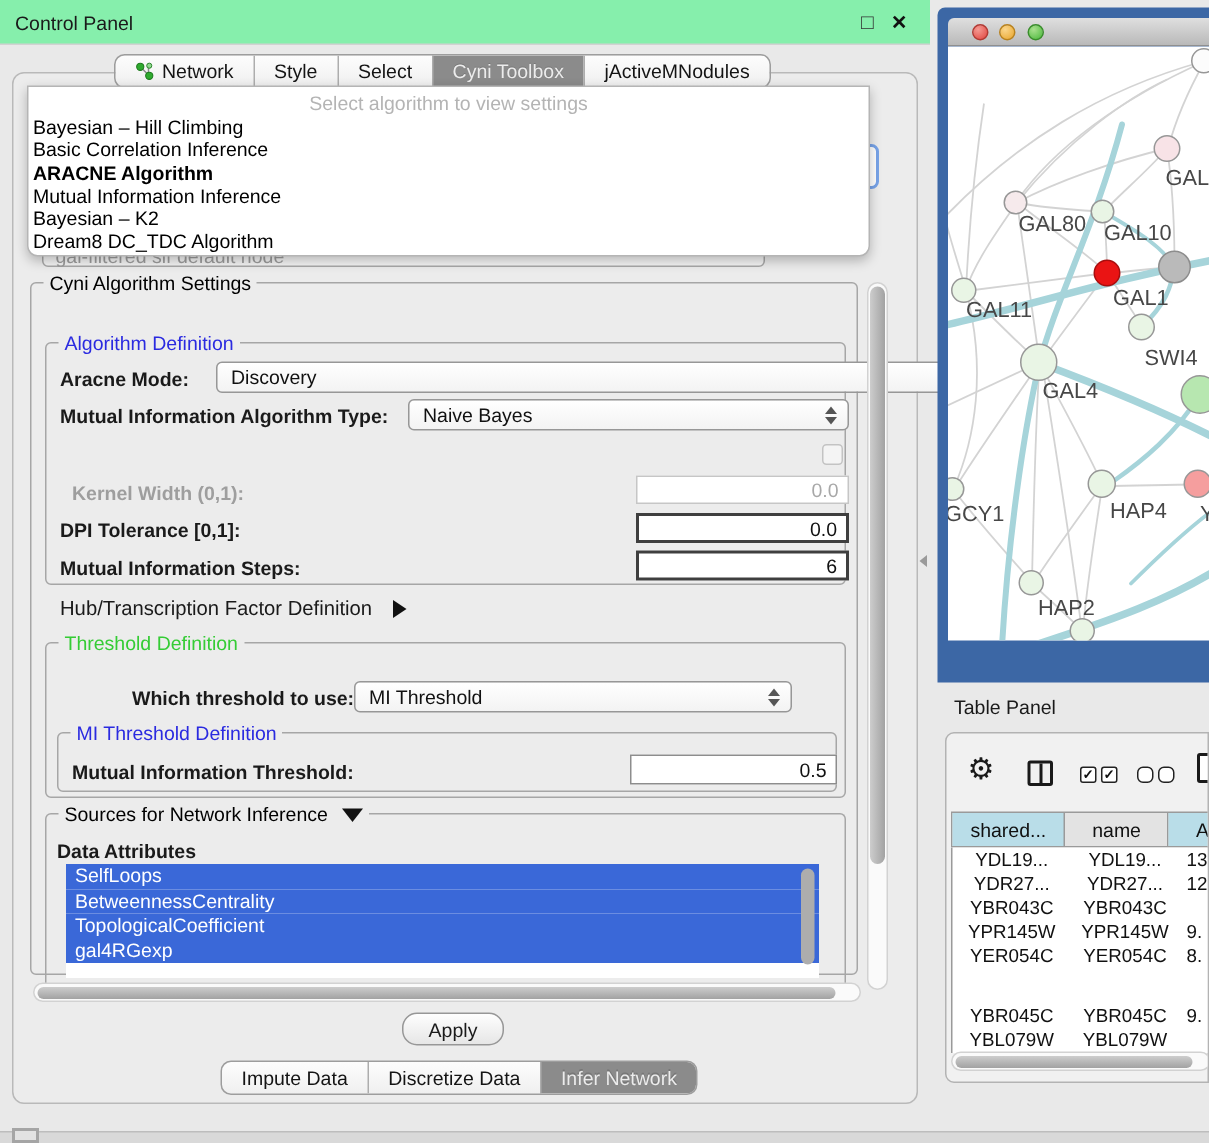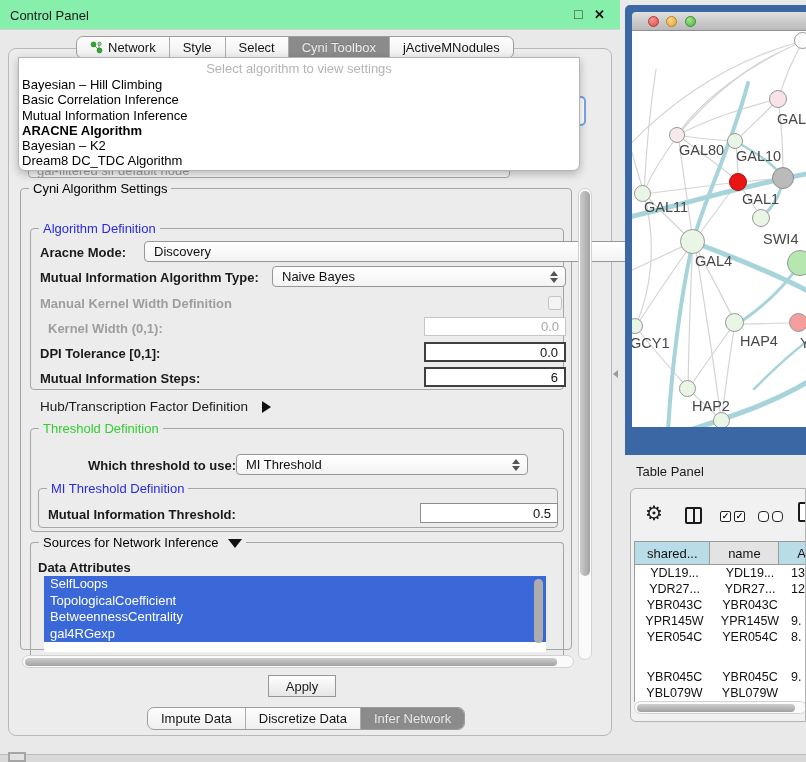--- a/index.html
+++ b/index.html
@@ -103,22 +103,22 @@
 
   <div class="abs" style="left:28px;top:160px;width:482px;height:18px;background:#f6f6f6;border:1px solid #a8a8a8;border-radius:4px;z-index:5;">
     <span class="lbl gray" style="position:absolute;left:8px;top:2px;">gal-filtered sif default node</span>
   </div>
 
   <div class="abs popup" style="left:18px;top:57px;width:562px;height:114px;z-index:50;">
     <div class="lbl" style="text-align:center;color:#b4b4b4;padding-top:3px;">Select algorithm to view settings</div>
     <div style="padding-top:1px;">
       <div class="popup-item">Bayesian – Hill Climbing</div>
       <div class="popup-item">Basic Correlation Inference</div>
+      <div class="popup-item bold">ARACNE Algorithm</div>
       <div class="popup-item">Mutual Information Inference</div>
-      <div class="popup-item bold">ARACNE Algorithm</div>
       <div class="popup-item">Bayesian – K2</div>
       <div class="popup-item">Dream8 DC_TDC Algorithm</div>
     </div>
   </div>
 
   <div class="abs group" style="left:20px;top:188px;width:552px;height:462px;">
     <span class="legend">Cyni Algorithm Settings</span>
   </div>
 
   <div class="abs group" style="left:30px;top:228px;width:534px;height:162px;">
@@ -127,21 +127,20 @@
   <span class="abs lbl bold" style="left:40px;top:245px;">Aracne Mode:</span>
   <div class="abs combo" style="left:144px;top:241px;width:519px;">
     <span>Discovery</span>
     <span class="stepper"></span>
   </div>
   <span class="abs lbl bold" style="left:40px;top:270px;">Mutual Information Algorithm Type:</span>
   <div class="abs combo" style="left:272px;top:266px;width:294px;">
     <span>Naive Bayes</span>
     <span class="stepper"></span>
   </div>
-  <span class="abs lbl bold gray" style="left:40px;top:296px;">Manual Kernel Width Definition</span>
   <div class="abs" style="left:548px;top:296px;width:14px;height:14px;border:1.5px solid #c3c3c3;border-radius:3px;background:#f4f4f4;"></div>
   <span class="abs lbl bold gray" style="left:48px;top:321px;">Kernel Width (0,1):</span>
   <div class="abs numinput" style="left:424px;top:317px;width:142px;height:19px;border:1px solid #c6c6c6;color:#a8a8a8;">
     <span>0.0</span>
   </div>
   <span class="abs lbl bold" style="left:40px;top:346px;">DPI Tolerance [0,1]:</span>
   <div class="abs numinput" style="left:424px;top:342px;width:142px;height:20px;border:2px solid #3f3f3f;color:#111;">
     <span>0.0</span>
   </div>
   <span class="abs lbl bold" style="left:40px;top:371px;">Mutual Information Steps:</span>
@@ -172,35 +171,35 @@
 
   <div class="abs group" style="left:30px;top:542px;width:534px;height:116px;border-bottom:none;border-radius:4px 4px 0 0;">
     <span class="legend">
       <span>Sources for Network Inference</span>
       <span class="tri-down" style="margin-left:6px;"></span>
     </span>
   </div>
   <span class="abs lbl bold" style="left:38px;top:560px;">Data Attributes</span>
   <div class="abs" style="left:44px;top:576px;width:502px;height:76px;background:#fff;overflow:hidden;">
     <div class="attr">SelfLoops</div>
+    <div class="attr">BetweennessCentrality</div>
     <div class="attr">TopologicalCoefficient</div>
-    <div class="attr">BetweennessCentrality</div>
     <div class="attr">gal4RGexp</div>
     <div class="abs thumbv" style="left:490px;top:3px;width:9px;height:64px;background:#adadad;"></div>
   </div>
 
   <div class="abs track" style="left:578px;top:188px;width:14px;height:472px;">
     <div class="thumbv" style="position:absolute;left:1px;top:2px;width:10px;height:385px;"></div>
   </div>
 
   <div class="abs track" style="left:22px;top:655px;width:552px;height:13px;">
     <div class="thumbh" style="position:absolute;left:2px;top:2px;width:532px;height:8px;"></div>
   </div>
 
-  <div class="abs" style="left:268px;top:675px;width:68px;height:22px;border:1px solid #979797;border-radius:0;
+  <div class="abs" style="left:268px;top:675px;width:68px;height:22px;border:1px solid #979797;border-radius:10px;
               background:linear-gradient(#fefefe,#e6e6e6);display:flex;align-items:center;justify-content:center;">
     <span class="lbl">Apply</span>
   </div>
 
   <div class="abs tabstrip" style="left:147px;top:707px;">
     <div class="tab">
         <span>Impute Data</span>
       </div>
     <div class="tab">
         <span>Discretize Data</span>

